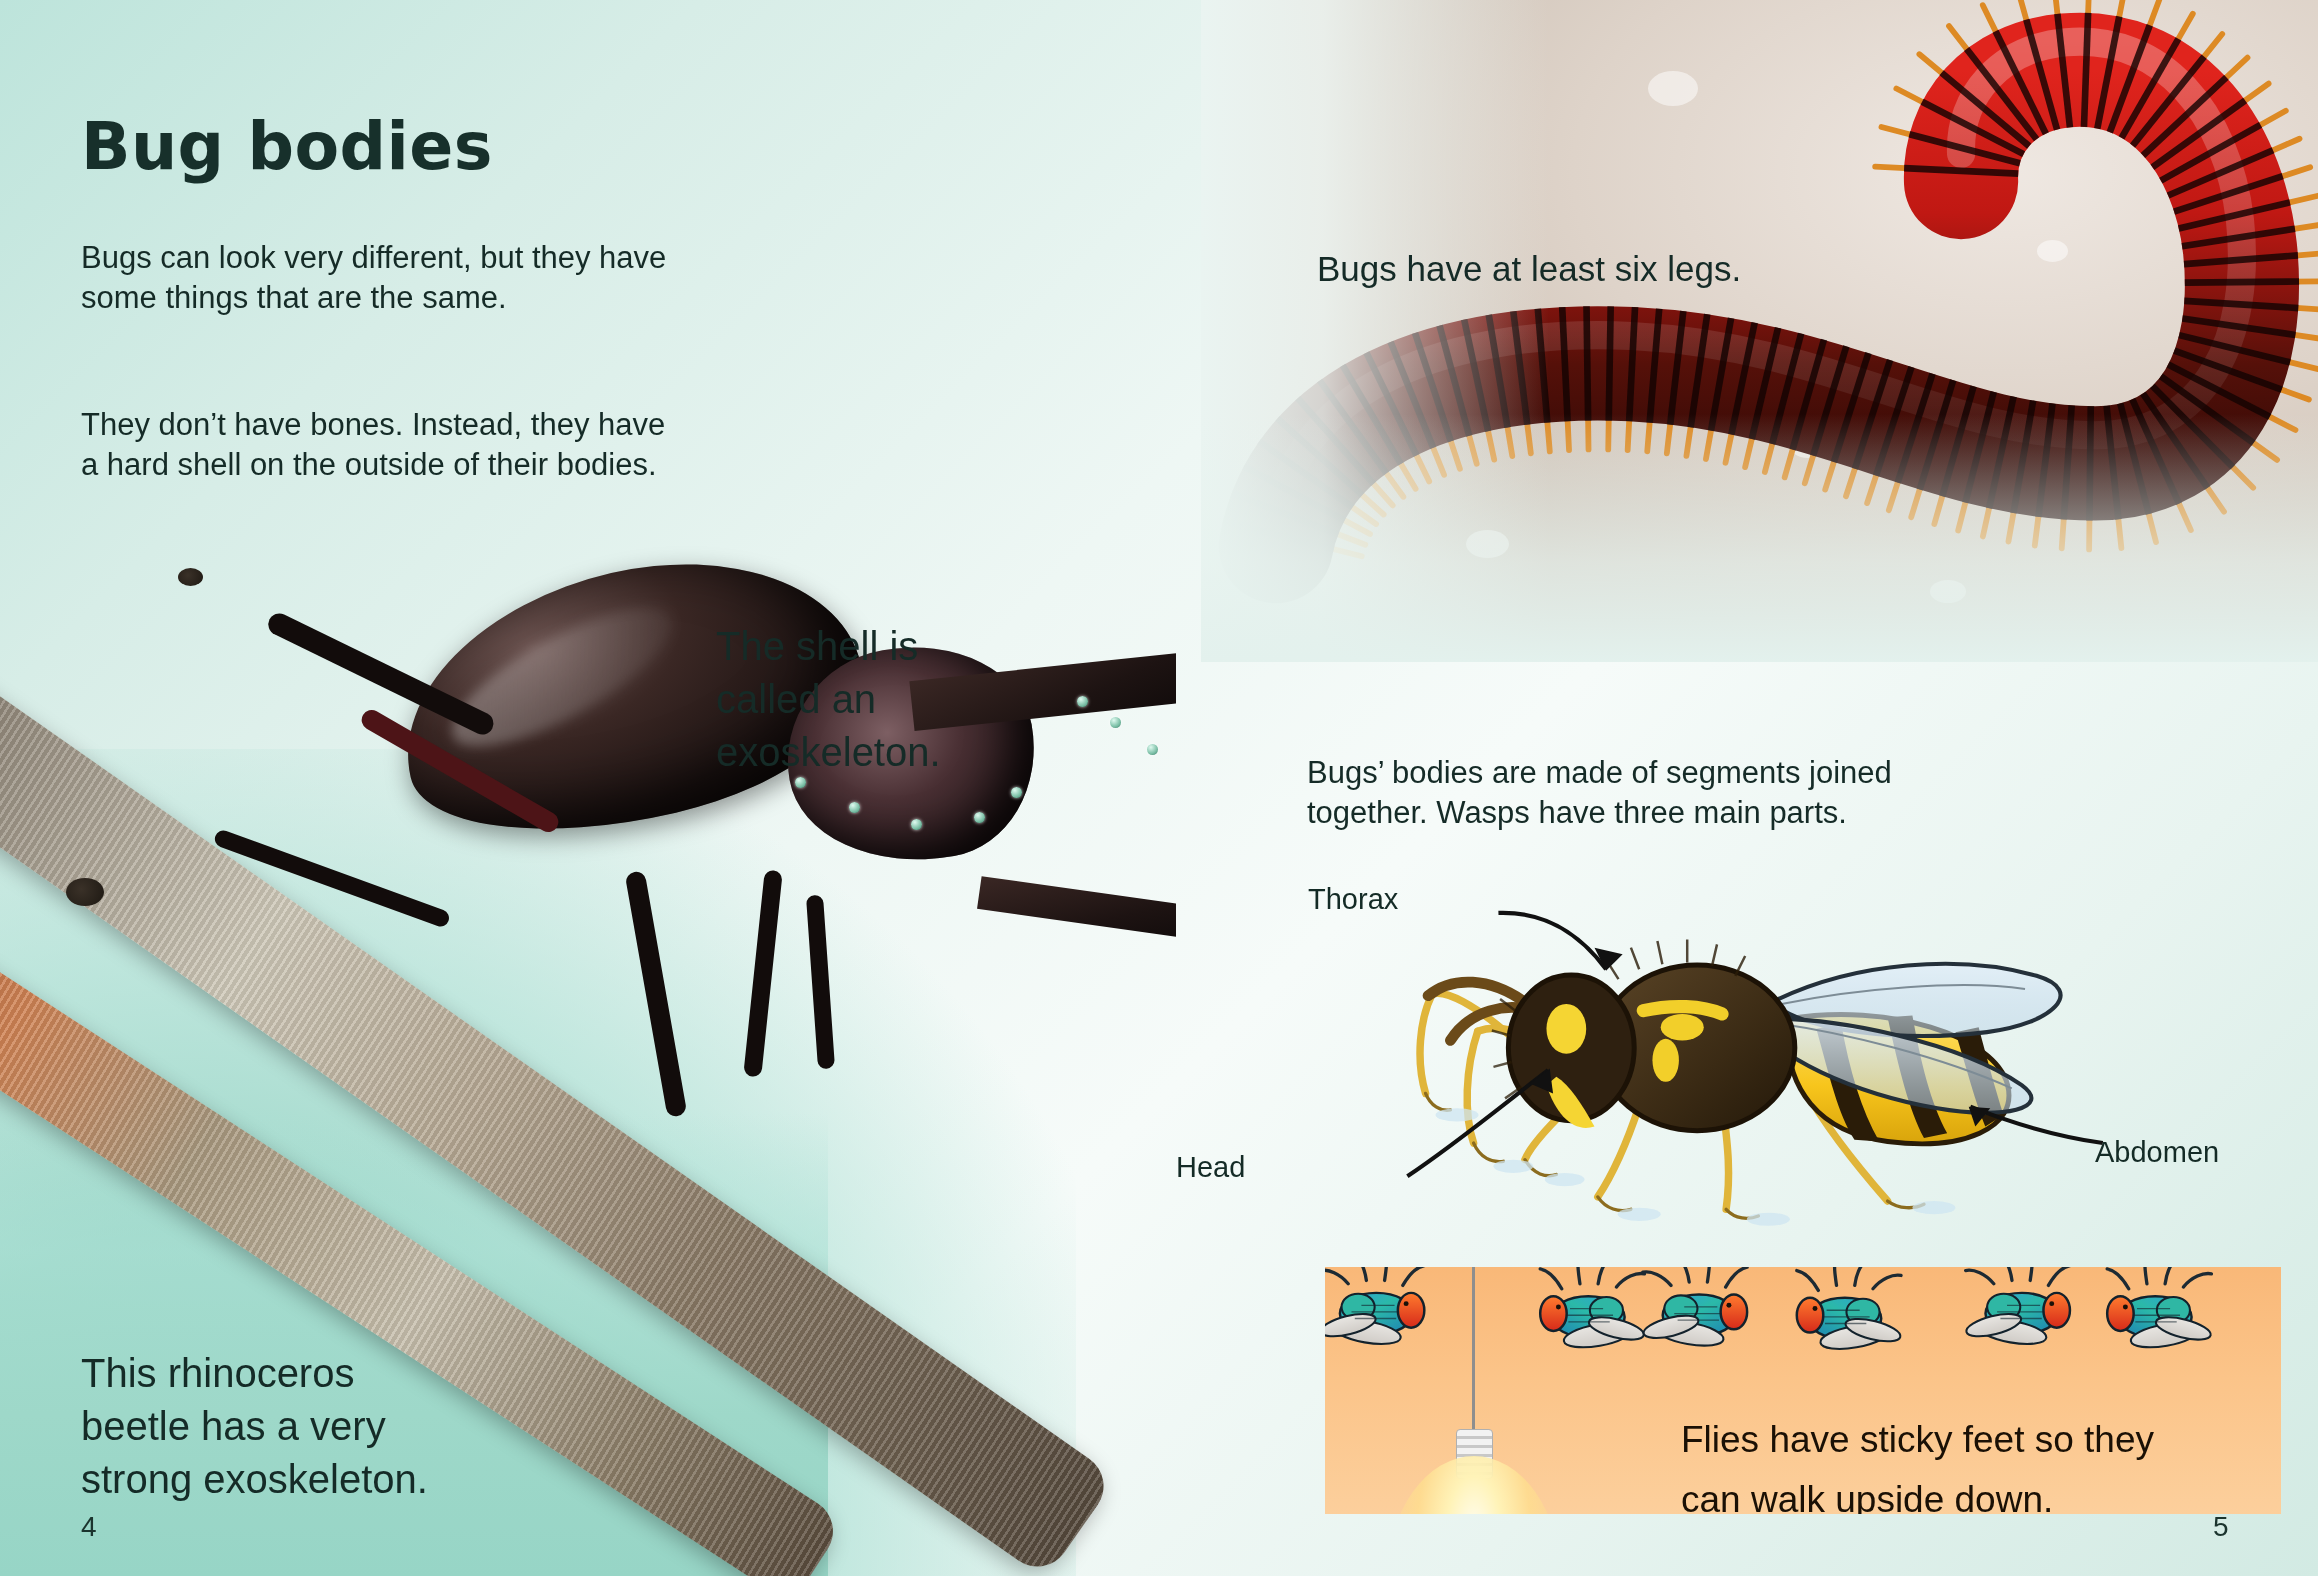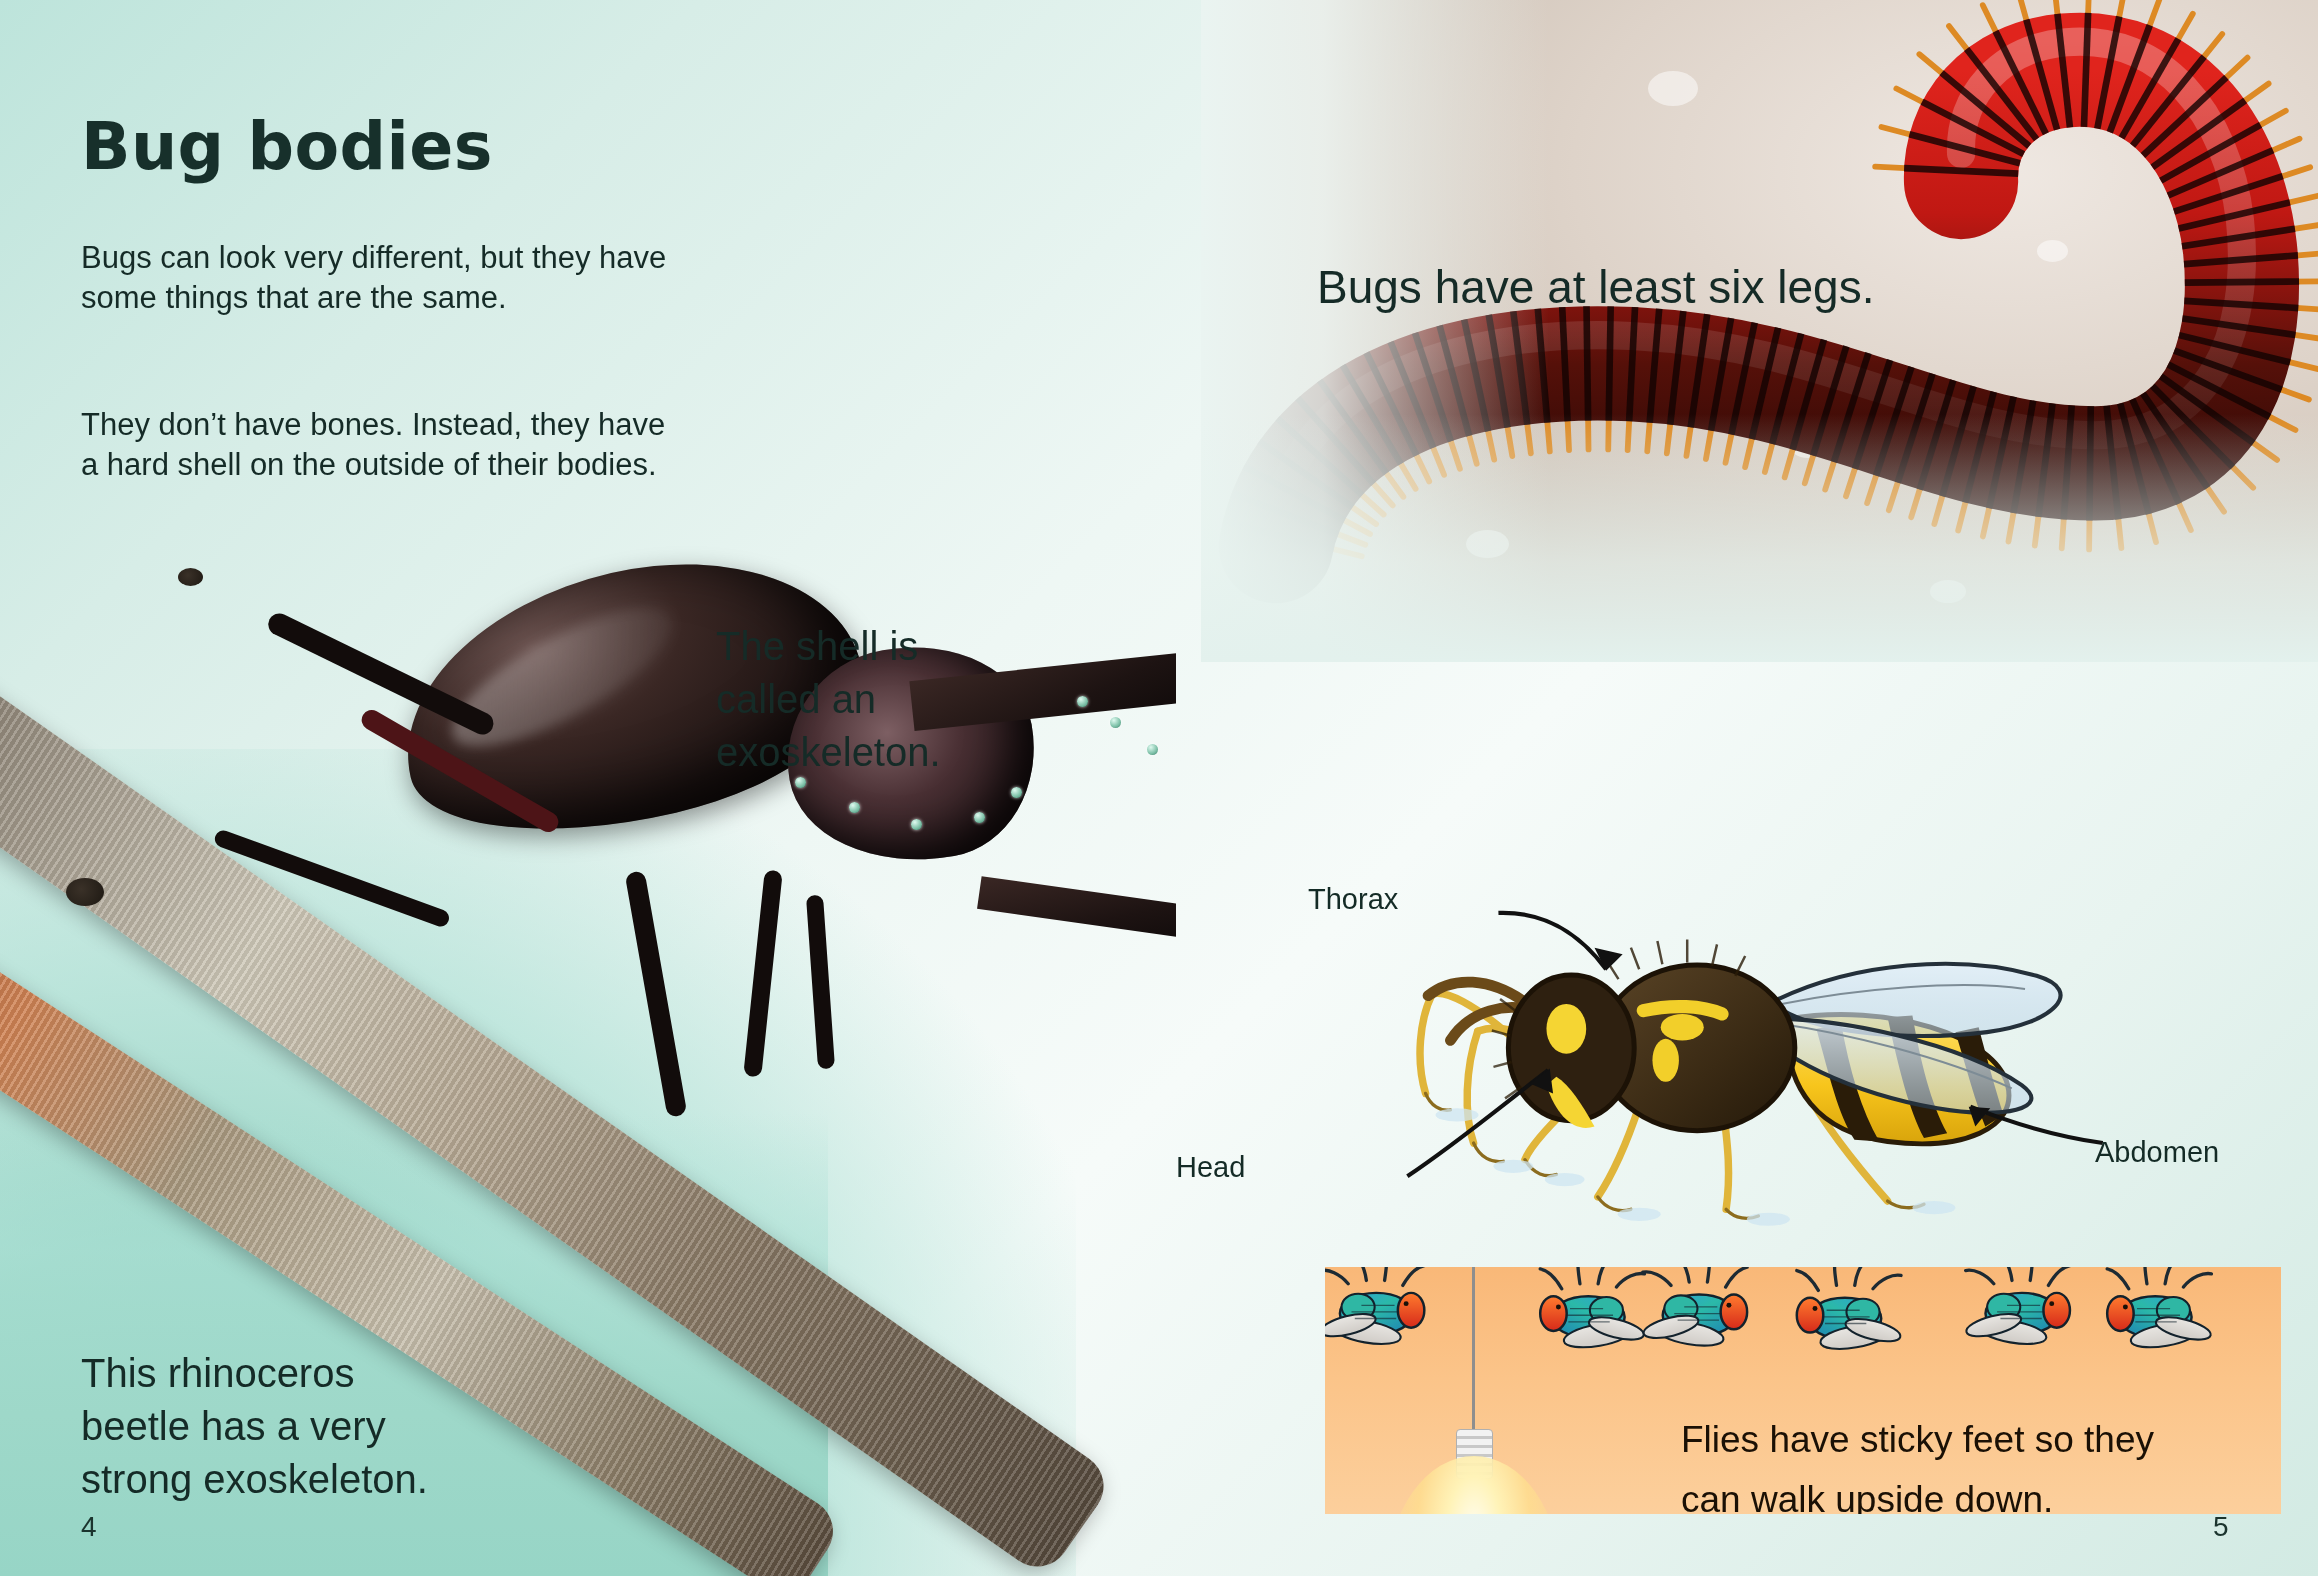--- a/index.html
+++ b/index.html
@@ -433,23 +433,25 @@
           <rect x="928.2313232421875" y="85.646484375" width="8" height="138" fill="rgba(20,4,3,0.82)" transform="rotate(117.27411051293737 932.2313232421875 154.646484375)"></rect>
           <rect x="918.3648071289062" y="110.79426574707031" width="8" height="138" fill="rgba(20,4,3,0.82)" transform="rotate(104.70793920470648 922.3648071289062 179.7942657470703)"></rect>
           <rect x="914.083251953125" y="137.47164916992188" width="8" height="138" fill="rgba(20,4,3,0.82)" transform="rotate(92.77425807689347 918.083251953125 206.47164916992188)"></rect>
         </g>
       </svg>
 
     <div class="fadeleft"></div>
     <div class="fadebottom"></div>
   </div>
 
-  <p class="caption" style="left:1317px;top:211px;width:745px;font-size:46px;">Bugs have at least six legs.</p>
-
-
+  <p class="caption" style="left:1317px;top:211px;width:745px;font-size:35px;">Bugs have at least six legs.</p>
+
+
+  <p class="para" style="left:1307px;top:722px;width:994px;">Bugs’ bodies are made of segments joined
+together. Wasps have three main parts.</p>
 
   <div class="wasp-wrap">
     <svg class="wasp-svg" width="977" height="348" viewBox="0 0 1180 420">
       <defs>
         <linearGradient id="abd" x1="0" y1="0" x2="0" y2="1">
           <stop offset="0%" stop-color="#ffe066"></stop>
           <stop offset="55%" stop-color="#f7c51c"></stop>
           <stop offset="100%" stop-color="#d9a40b"></stop>
         </linearGradient>
         <linearGradient id="thx" x1="0" y1="0" x2="1" y2="1">

